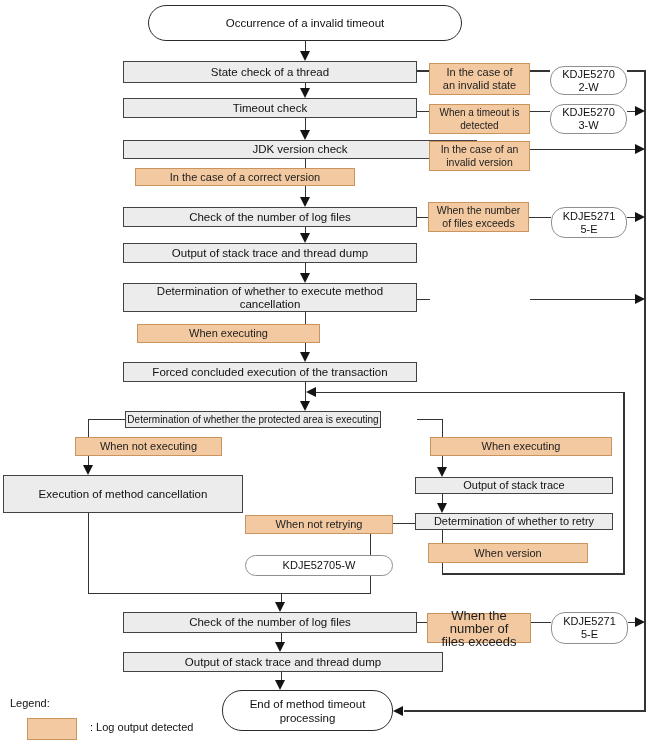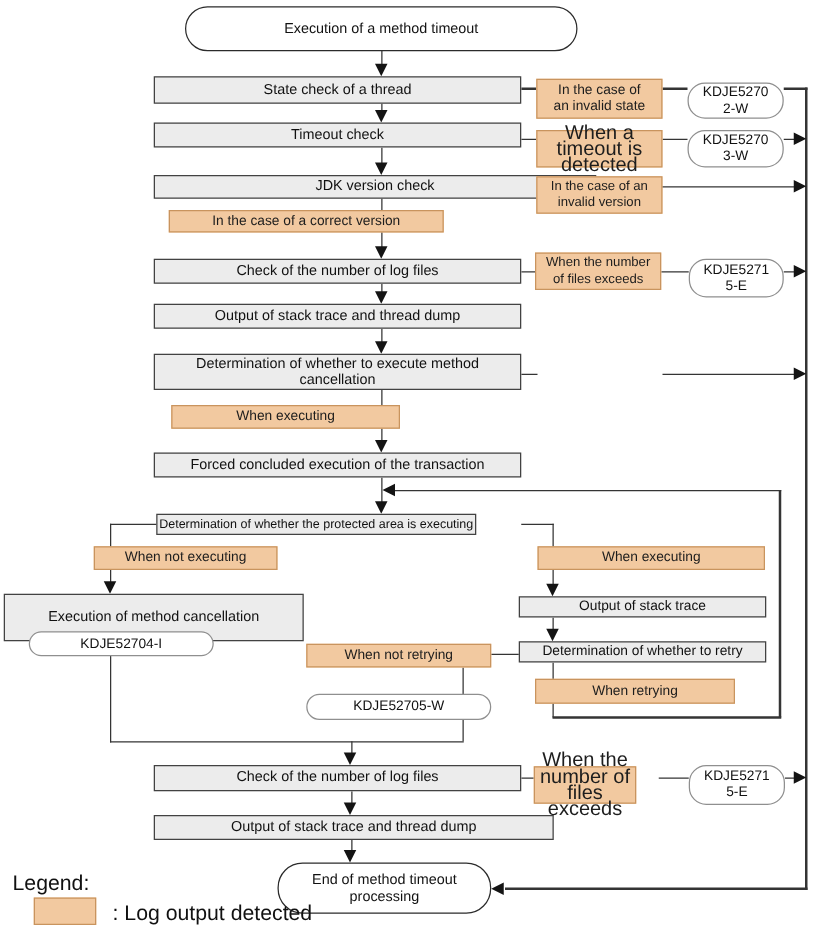--- a/index.html
+++ b/index.html
@@ -21,21 +21,21 @@
   .vl{position:absolute;width:1.5px;background:#343434;}
   .hl2{position:absolute;height:2px;background:#343434;}
   .vl2{position:absolute;width:2px;background:#343434;}
   .ad{position:absolute;width:0;height:0;border-left:5.5px solid transparent;
       border-right:5.5px solid transparent;border-top:10px solid #141414;}
   .ar{position:absolute;width:0;height:0;border-top:5.5px solid transparent;
       border-bottom:5.5px solid transparent;border-left:10px solid #141414;}
   .al{position:absolute;width:0;height:0;border-top:5.5px solid transparent;
       border-bottom:5.5px solid transparent;border-right:10px solid #141414;}
   .small{font-size:10px;}
-  .legend-text{position:absolute;font-size:17px;color:#111;}
+  .legend-text{position:absolute;font-size:11px;color:#111;}
 </style>
 </head>
 <body>
 
 <div id="canvas">
 
   <div class="vl" style="left:304.5px;top:40px;height:12px"></div>
   <div class="vl" style="left:304.5px;top:81px;height:9px"></div>
   <div class="vl" style="left:304.5px;top:118px;height:14px"></div>
   <div class="vl" style="left:304.5px;top:158px;height:41px"></div>
@@ -101,62 +101,61 @@
   <div class="ad" style="left:436.5px;top:467px"></div>
   <div class="ad" style="left:436.5px;top:503px"></div>
   <div class="ar" style="left:635px;top:105.5px"></div>
   <div class="ar" style="left:635px;top:143.5px"></div>
   <div class="ar" style="left:635px;top:211.5px"></div>
   <div class="ar" style="left:635px;top:293.5px"></div>
   <div class="ar" style="left:635px;top:616.5px"></div>
   <div class="al" style="left:306px;top:386.5px"></div>
   <div class="al" style="left:393px;top:705.5px"></div>
 
-  <div class="terminal" style="left:148px;top:5px;width:314px;height:36px;border-radius:18px">Execution of a method timeout</div>
+  <div class="terminal" style="left:148px;top:5px;width:314px;height:36px;border-radius:18px">Occurrence of a invalid timeout</div>
   <div class="terminal" style="left:222px;top:690px;width:171px;height:41px">End of method timeout
 processing</div>
 
   <div class="box" style="left:123px;top:61px;width:294px;height:22px">State check of a thread</div>
   <div class="box" style="left:123px;top:98px;width:294px;height:20px">Timeout check</div>
   <div class="box" style="left:123px;top:140px;width:354px;height:19px">JDK version check</div>
   <div class="box" style="left:123px;top:207px;width:294px;height:20px">Check of the number of log files</div>
   <div class="box" style="left:123px;top:243px;width:294px;height:20px">Output of stack trace and thread dump</div>
   <div class="box" style="left:123px;top:283px;width:294px;height:29px;padding:0 14px">Determination of whether to execute method cancellation</div>
   <div class="box" style="left:123px;top:362px;width:294px;height:20px">Forced concluded execution of the transaction</div>
   <div class="box small" style="left:125px;top:411px;width:256px;height:17px">Determination of whether the protected area is executing</div>
   <div class="box" style="left:3px;top:475px;width:240px;height:38px">Execution of method cancellation</div>
   <div class="box" style="left:415px;top:477px;width:198px;height:17px;font-size:11px">Output of stack trace</div>
   <div class="box" style="left:415px;top:513px;width:198px;height:17px;font-size:11px">Determination of whether to retry</div>
   <div class="box" style="left:123px;top:612px;width:294px;height:21px">Check of the number of log files</div>
   <div class="box" style="left:123px;top:652px;width:320px;height:20px">Output of stack trace and thread dump</div>
 
   <div class="trigger" style="left:429px;top:63px;width:101px;height:32px">In the case of
 an invalid state</div>
-  <div class="trigger" style="left:429px;top:104px;width:101px;height:30px;font-size:16px">When a timeout is
+  <div class="trigger" style="left:429px;top:104px;width:101px;height:30px;font-size:10px">When a timeout is
 detected</div>
   <div class="trigger" style="left:429px;top:141px;width:101px;height:30px;font-size:10.5px">In the case of an
 invalid version</div>
   <div class="trigger" style="left:135px;top:168px;width:220px;height:18px">In the case of a correct version</div>
   <div class="trigger" style="left:428px;top:202px;width:101px;height:30px;font-size:10.5px">When the number
 of files exceeds</div>
   <div class="trigger" style="left:137px;top:324px;width:183px;height:19px">When executing</div>
   <div class="trigger" style="left:75px;top:437px;width:147px;height:19px">When not executing</div>
   <div class="trigger" style="left:430px;top:437px;width:182px;height:19px">When executing</div>
   <div class="trigger" style="left:245px;top:515px;width:148px;height:19px">When not retrying</div>
-  <div class="trigger" style="left:428px;top:543px;width:160px;height:20px">When retrying</div>
-  <div class="trigger" style="left:427px;top:613px;width:82px;height:30px;font-size:16px">When the number of
+  <div class="trigger" style="left:428px;top:543px;width:160px;height:20px">When version</div>
+  <div class="trigger" style="left:427px;top:613px;width:104px;height:30px;font-size:13px">When the number of
 files exceeds</div>
 
   <div class="pill" style="left:550px;top:66px;width:77px;height:29px">KDJE5270
 2-W</div>
   <div class="pill" style="left:550px;top:104px;width:77px;height:30px">KDJE5270
 3-W</div>
   <div class="pill" style="left:551px;top:207px;width:76px;height:31px">KDJE5271
 5-E</div>
-  <div class="pill" style="left:23px;top:505px;width:148px;height:20px">KDJE52704-I</div>
   <div class="pill" style="left:245px;top:555px;width:148px;height:21px">KDJE52705-W</div>
   <div class="pill" style="left:551px;top:612px;width:77px;height:32px">KDJE5271
 5-E</div>
 
   <div class="legend-text" style="left:10px;top:697px">Legend:</div>
   <div style="position:absolute;left:27px;top:718px;width:50px;height:22px;background:#f2c9a0;border:1px solid #c9945e;box-sizing:border-box"></div>
   <div class="legend-text" style="left:90px;top:721px">: Log output detected</div>
 
 </div>
 

